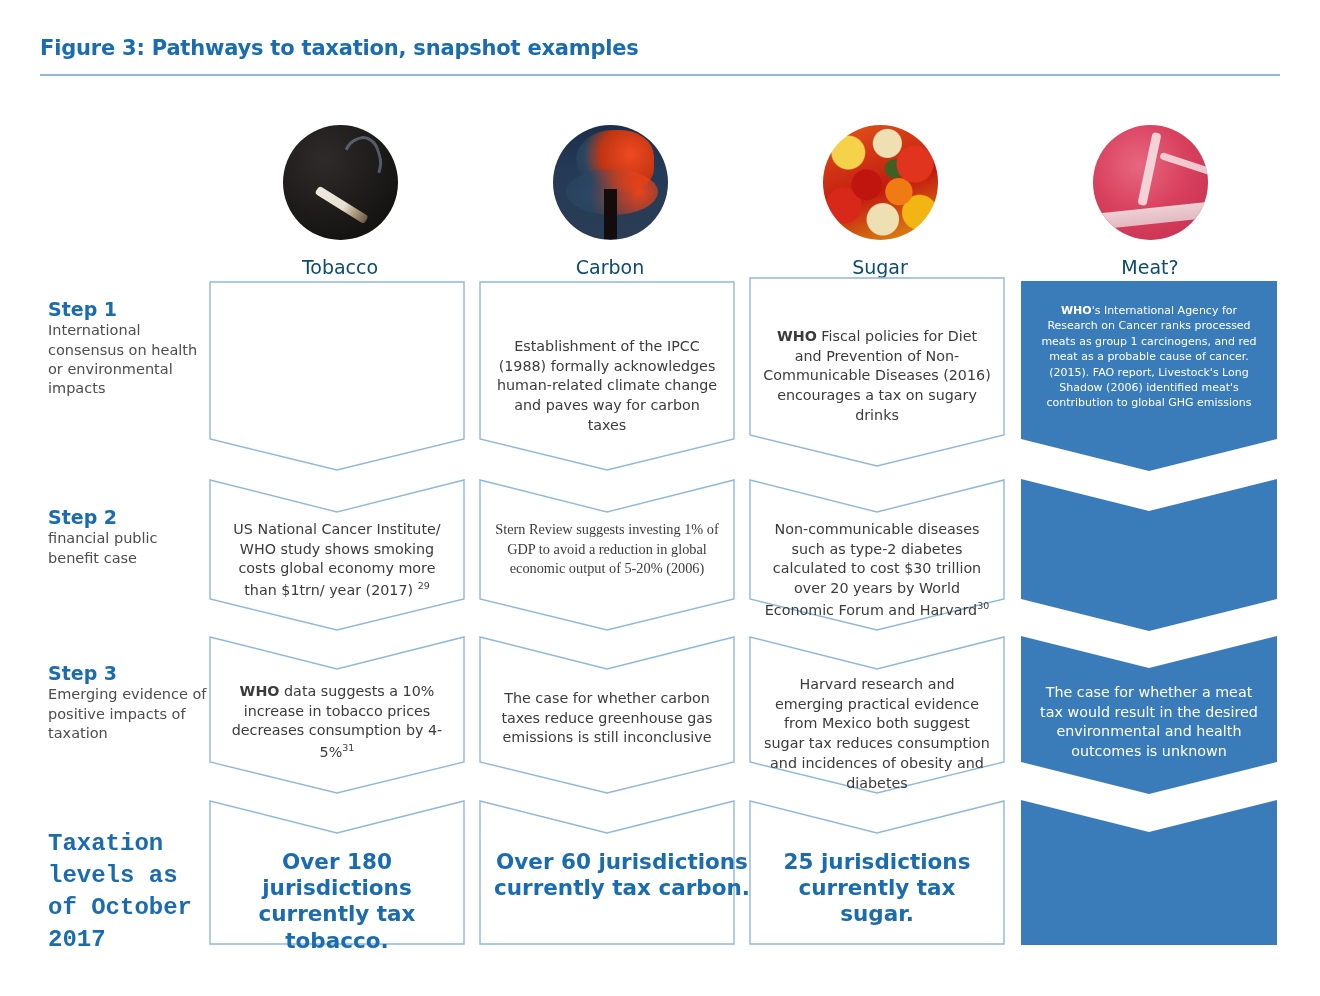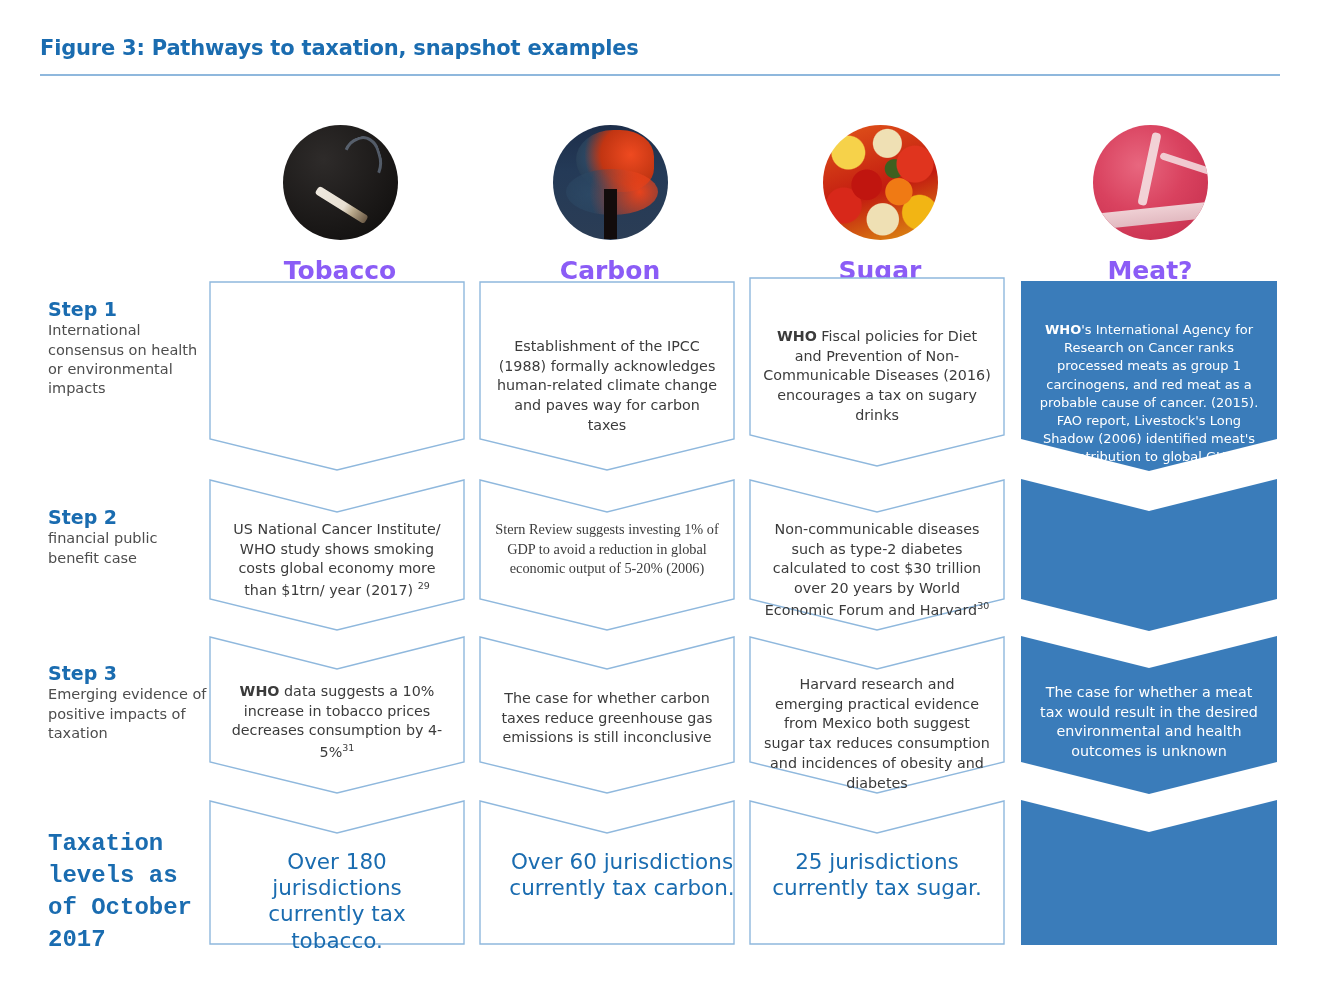--- a/index.html
+++ b/index.html
@@ -22,21 +22,21 @@
     background:#8fb8dd;
   }
 
   
   .col-head{position:absolute;top:125px;width:270px;text-align:center;}
   .col-head .thumb{
     width:115px;height:115px;border-radius:50%;
     margin:0 auto;overflow:hidden;position:relative;
   }
   .col-head .col-label{
-    margin-top:16px;font-size:25px;font-weight:bold;color:#8b5cf6;
+    margin-top:16px;font-size:19px;font-weight:normal;color:#0c4a6e;
   }
 
   
   .thumb-tobacco{background:radial-gradient(circle at 35% 30%,#2e2b2a 0%,#171514 70%,#0c0b0b 100%);}
   .thumb-tobacco .cig{
     position:absolute;left:30%;top:52%;width:58px;height:9px;
     background:linear-gradient(90deg,#efe9df 0%,#e7dfd2 55%,#b9a98c 72%,#6b5a46 100%);
     border-radius:3px;transform:rotate(32deg);transform-origin:left center;
   }
   .thumb-tobacco .smoke{
@@ -112,21 +112,21 @@
   .cell svg{display:block;position:absolute;left:0;top:0;}
   .cell .cell-text{
     position:absolute;left:14px;right:14px;
     text-align:center;
     font-size:14.3px;line-height:1.38;color:#3b3b3b;
   }
   .cell.blue .cell-text{color:#ffffff;}
   .cell b{font-weight:bold;}
   .cell sup{font-size:9.5px;vertical-align:super;}
   .cell.result .cell-text{
-    font-size:21.5px;line-height:1.22;font-weight:normal;color:#1a6cb0;
+    font-size:21.5px;line-height:1.22;font-weight:bold;color:#1a6cb0;
   }
 </style>
 </head>
 <body>
 
 <div id="figure-title">Figure 3: Pathways to taxation, snapshot examples</div>
 <div id="title-rule"></div>
 
 <div class="col-head" style="left:205px;">
   <div class="thumb thumb-tobacco">
@@ -192,21 +192,21 @@
   <svg width="256" height="190" viewBox="0 0 256 190">
     <path d="M1,1 H255 V158 L128,189 L1,158 Z" fill="#ffffff" stroke="#8fb8dd" stroke-width="1.4"></path>
   </svg>
   <div class="cell-text" style="top:50px;"><b>WHO</b> Fiscal policies for Diet and Prevention of Non-Communicable Diseases (2016) encourages a tax on sugary drinks</div>
 </div>
 
 <div class="cell blue" style="left:1021px;top:281px;width:256px;height:190px;">
   <svg width="256" height="190" viewBox="0 0 256 190">
     <path d="M0,0 H256 V158 L128,190 L0,158 Z" fill="#3a7cba"></path>
   </svg>
-  <div class="cell-text" style="top:40px;font-size:13px;line-height:1.4;"><b>WHO</b>'s International Agency for Research on Cancer ranks processed meats as group 1 carcinogens, and red meat as a probable cause of cancer. (2015). FAO report, Livestock's Long Shadow (2006) identified meat's contribution to global GHG emissions</div>
+  <div class="cell-text" style="top:22px;font-size:11px;line-height:1.4;"><b>WHO</b>'s International Agency for Research on Cancer ranks processed meats as group 1 carcinogens, and red meat as a probable cause of cancer. (2015). FAO report, Livestock's Long Shadow (2006) identified meat's contribution to global GHG emissions</div>
 </div>
 
 <div class="cell" style="left:209px;top:479px;width:256px;height:152px;">
   <svg width="256" height="152" viewBox="0 0 256 152">
     <path d="M1,1 L128,33 L255,1 V120 L128,151 L1,120 Z" fill="#ffffff" stroke="#8fb8dd" stroke-width="1.4"></path>
   </svg>
   <div class="cell-text" style="top:41px;">US National Cancer Institute/ WHO study shows smoking costs global economy more than $1trn/ year (2017) <sup>29</sup></div>
 </div>
 
 <div class="cell" style="left:479px;top:479px;width:256px;height:152px;">

